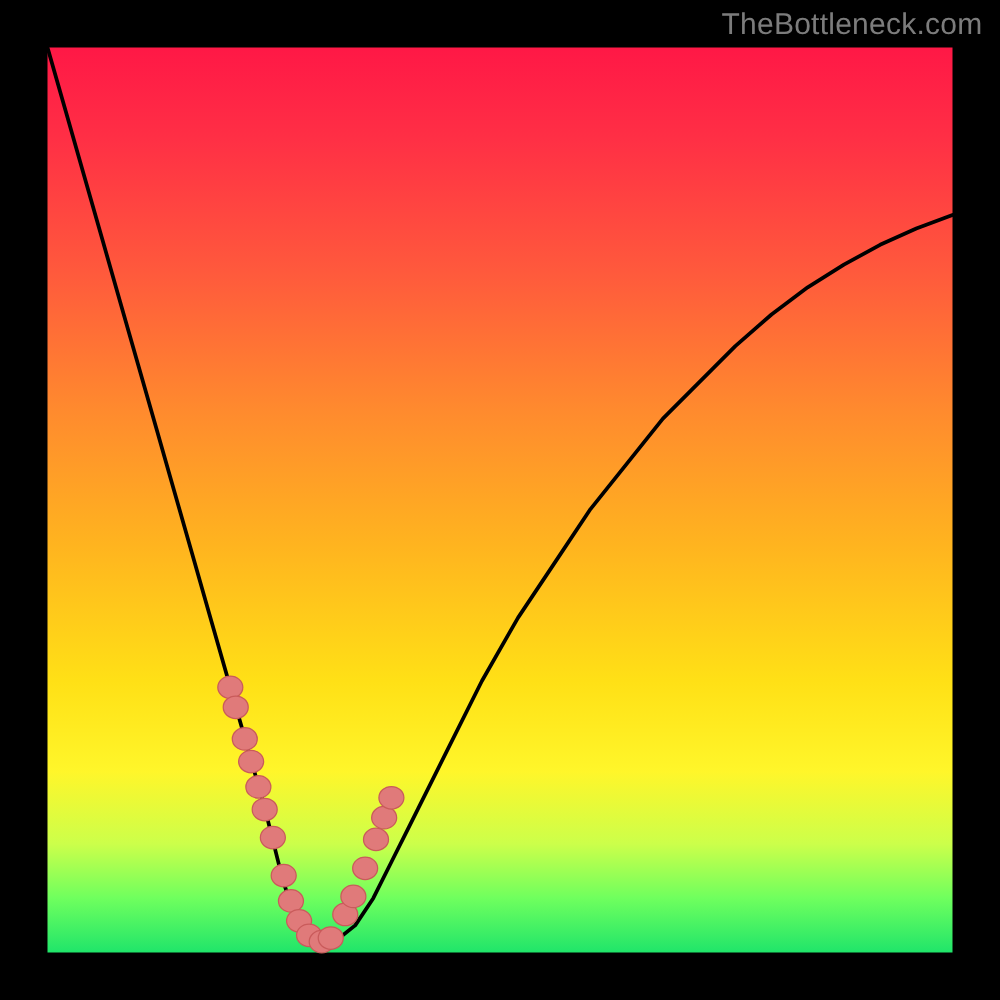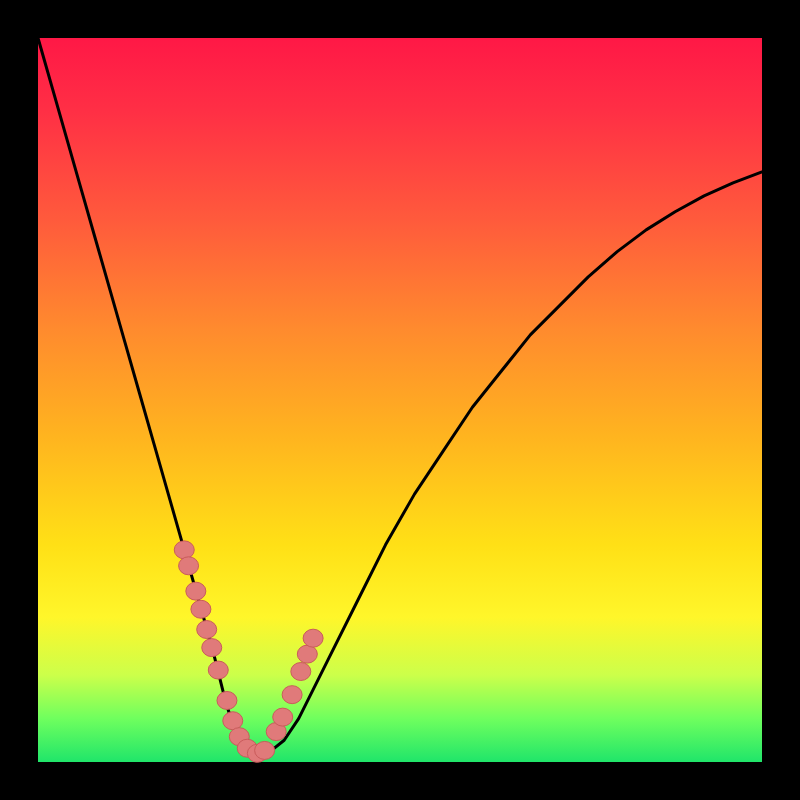--- a/index.html
+++ b/index.html
@@ -79,13 +79,14 @@
         <ellipse cx="264.61" cy="750.42" rx="10" ry="9" fill="#e07a7a" stroke="#c95b5b" stroke-width="1"></ellipse>
         <ellipse cx="276.20" cy="731.59" rx="10" ry="9" fill="#e07a7a" stroke="#c95b5b" stroke-width="1"></ellipse>
         <ellipse cx="282.71" cy="717.11" rx="10" ry="9" fill="#e07a7a" stroke="#c95b5b" stroke-width="1"></ellipse>
         <ellipse cx="292.12" cy="694.67" rx="10" ry="9" fill="#e07a7a" stroke="#c95b5b" stroke-width="1"></ellipse>
         <ellipse cx="300.81" cy="671.50" rx="10" ry="9" fill="#e07a7a" stroke="#c95b5b" stroke-width="1"></ellipse>
         <ellipse cx="307.33" cy="654.12" rx="10" ry="9" fill="#e07a7a" stroke="#c95b5b" stroke-width="1"></ellipse>
         <ellipse cx="313.12" cy="638.20" rx="10" ry="9" fill="#e07a7a" stroke="#c95b5b" stroke-width="1"></ellipse>
       </g>
   </svg>
 
+  <div class="watermark">TheBottleneck.com</div>
 </div>
 
 </body></html>

